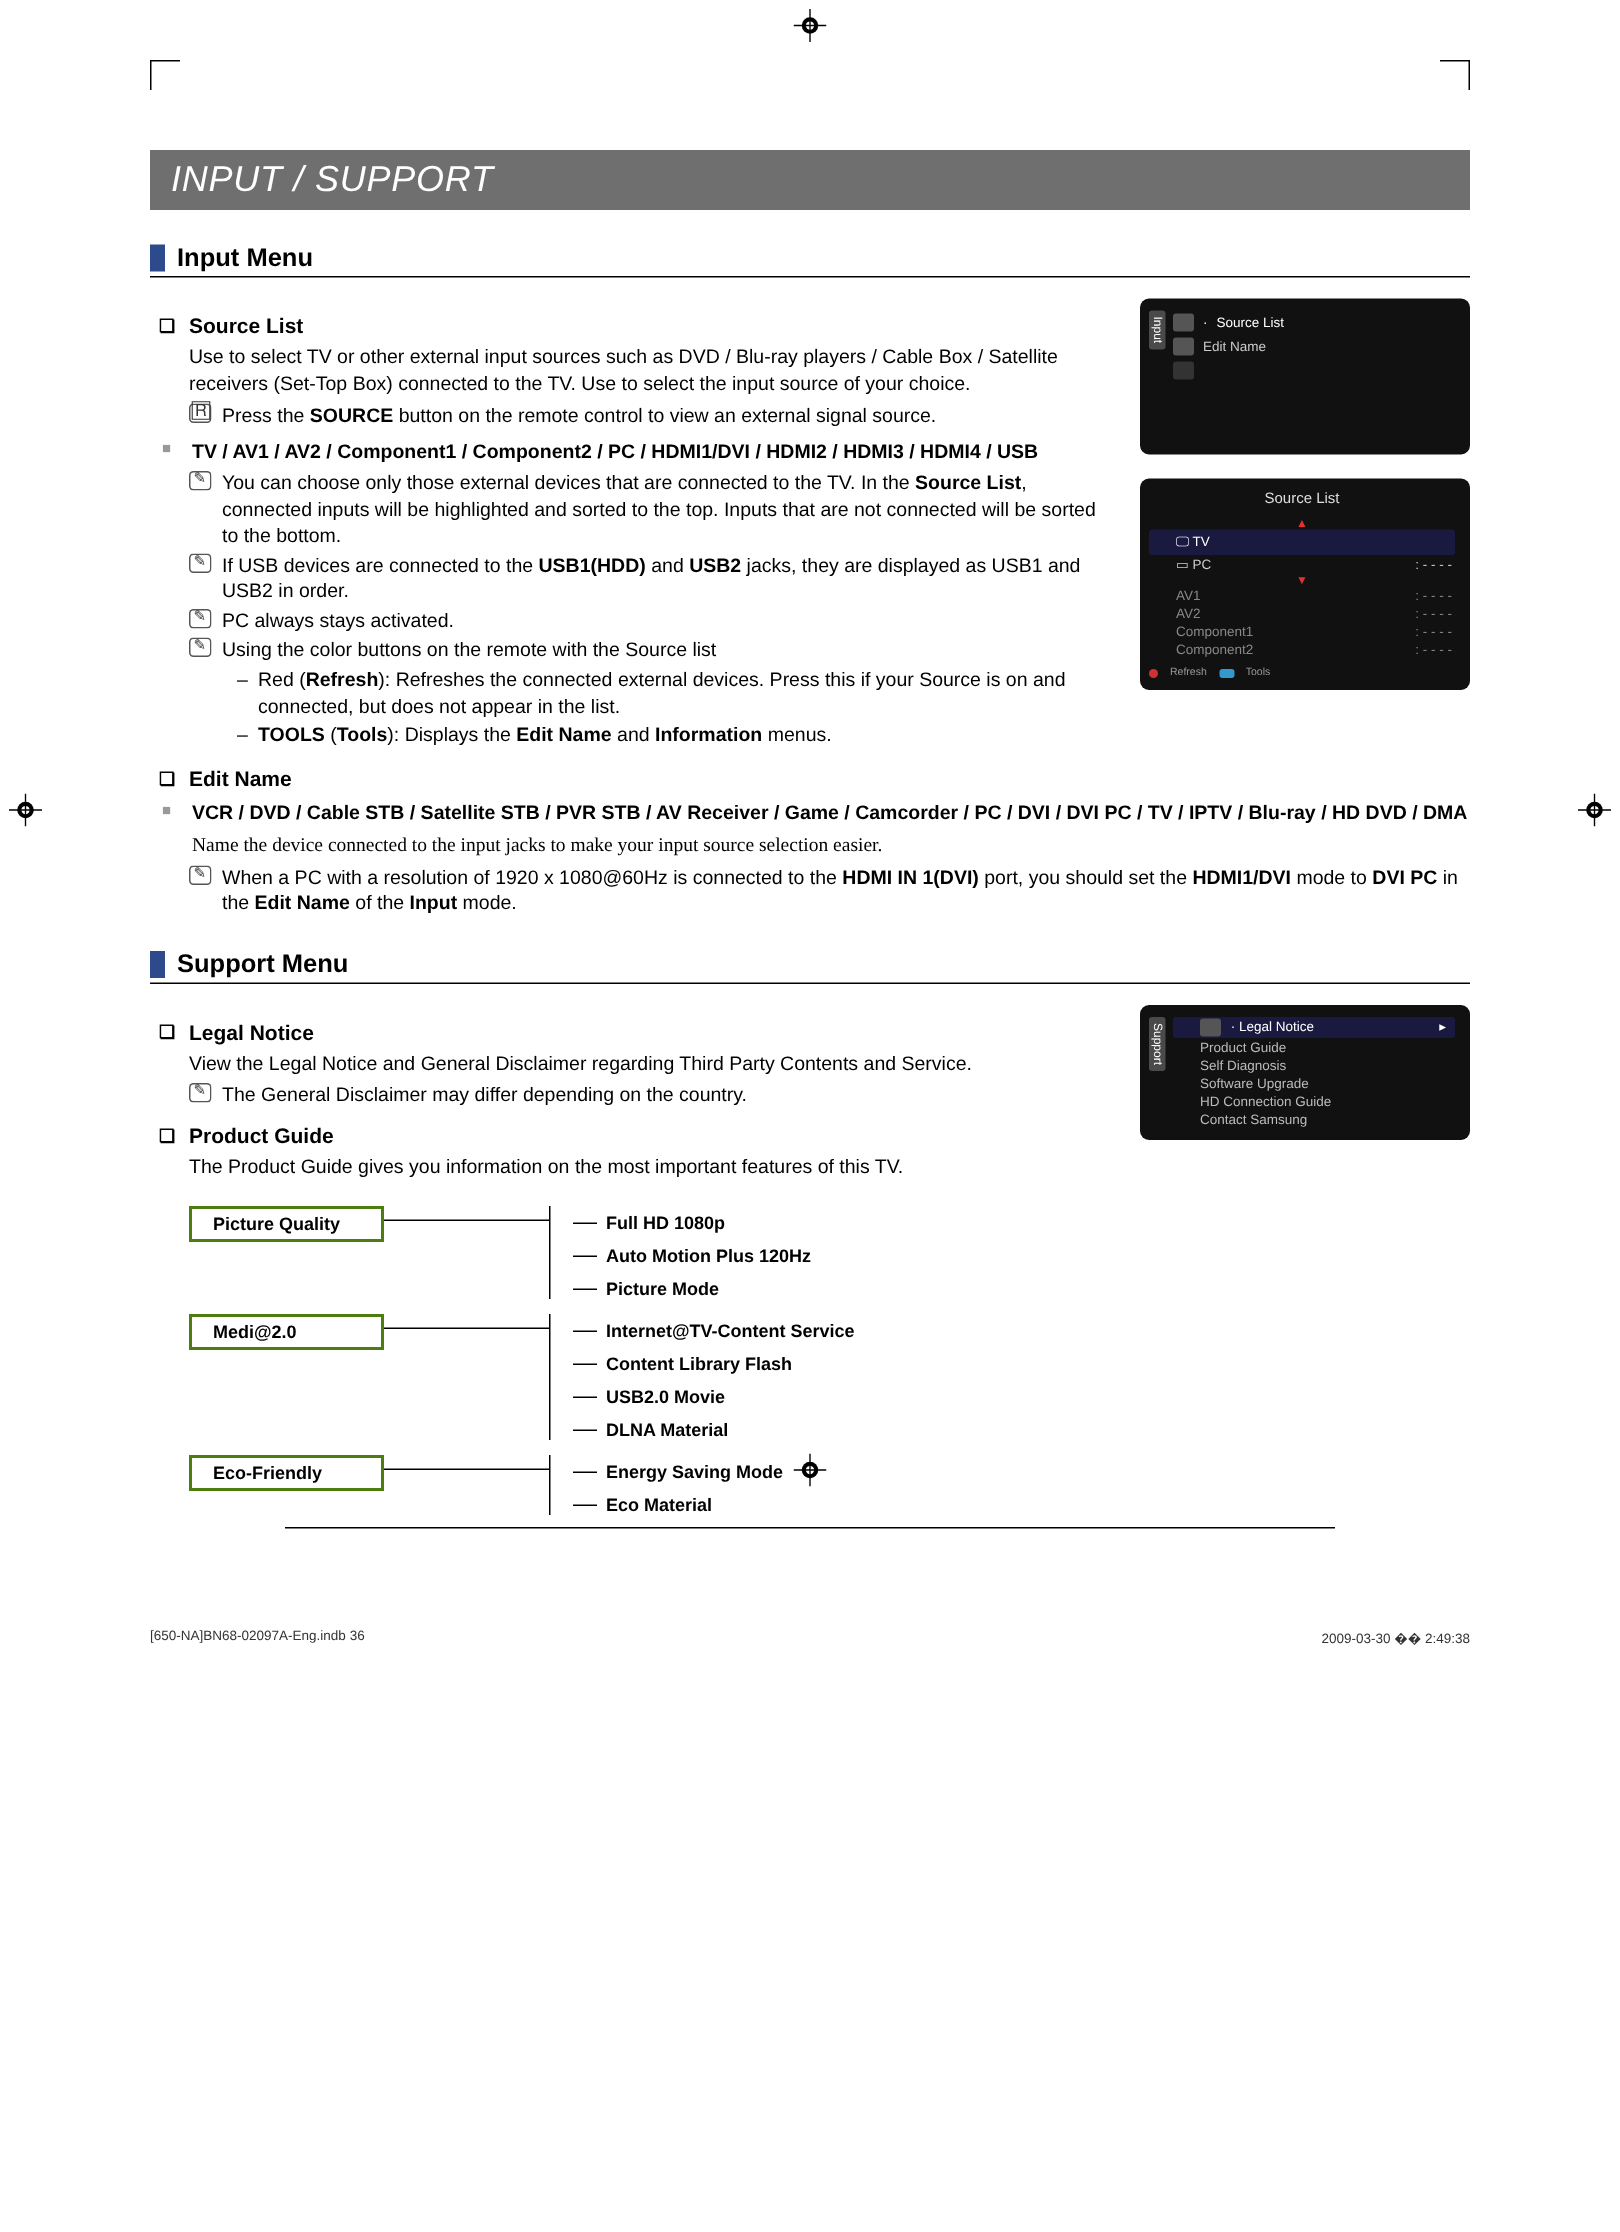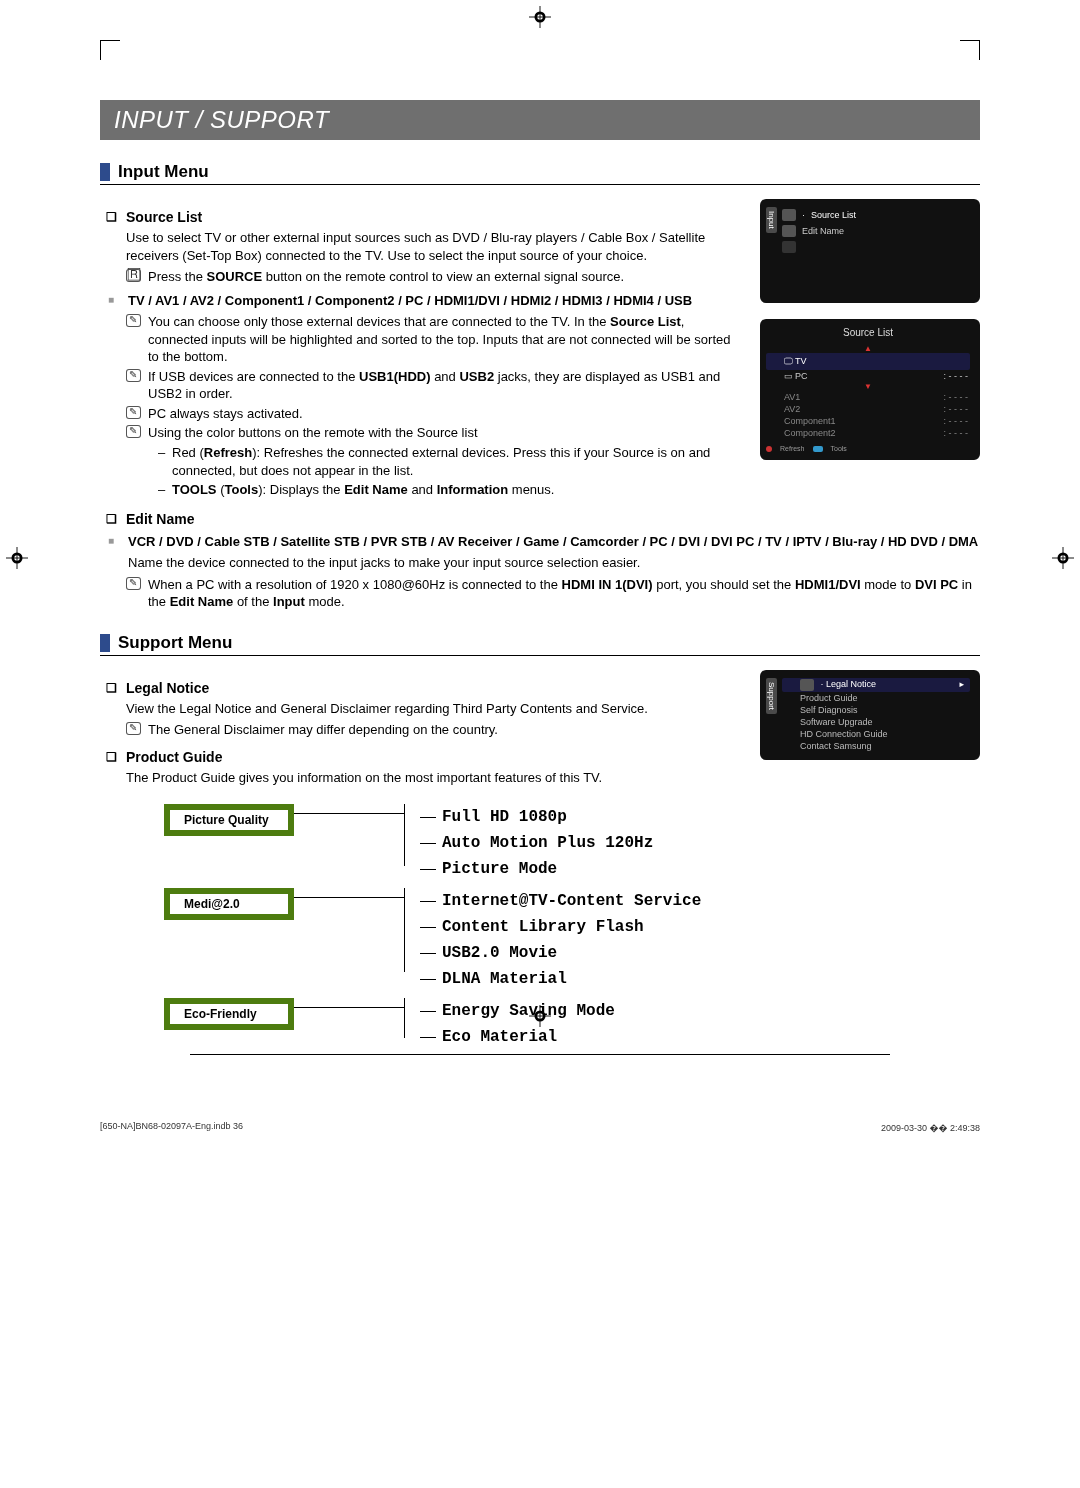--- a/index.html
+++ b/index.html
@@ -43,28 +43,28 @@
   .osd-arrow { text-align:center; color:#d33; font-size:8px; }
   .osd-list-item { display:flex; justify-content:space-between; padding:1px 2px 1px 18px; color:#888; }
   .osd-list-item.hl { background:#1a1a40; color:#fff; padding:3px 2px 3px 18px; border-radius:2px; }
   .osd-foot { font-size:7px; color:#999; margin-top:6px; display:flex; gap:8px; align-items:center; }
   .osd-foot .dot { width:6px; height:6px; border-radius:50%; background:#c33; display:inline-block; }
   .osd-foot .dot2 { background:#39c; }
   .osd3-item { padding:1px 0 1px 18px; color:#bbb; }
   .osd3-item.sel { color:#fff; background:#1a1a40; border-radius:2px; display:flex; justify-content:space-between; padding-right:6px; }
   .guide-tree { margin:14px 0 0 26px; }
   .tree-row { display:flex; align-items:flex-start; }
-  .tree-box { border:6px solid #4d7c0f; padding:3px 14px; font-weight:bold; font-size:12px; white-space:nowrap; min-width:130px;margin-left:38px; }
+  .tree-box { border:2px solid #4d7c0f; padding:3px 14px; font-weight:bold; font-size:12px; white-space:nowrap; min-width:130px; }
   .tree-hconn { width:110px; height:10px; border-bottom:1px solid #000; margin-top:0; }
   .tree-branch { display:flex; }
   .tree-vline { width:16px; border-left:1px solid #000; margin-left:0; }
   .tree-items { }
   .tree-item { display:flex; align-items:center; }
   .tree-tick { width:16px; height:1px; background:#000; margin-right:6px; }
-  .tree-label { font-weight:bold; font-size:16px; padding:4px 0;font-family:Liberation Mono, monospace; }
+  .tree-label { font-weight:bold; font-size:12px; padding:4px 0; }
   .footer-line { text-align:center; font-weight:bold; font-size:12px; margin-top:30px; }
   .footer-hr { border:none; border-top:1px solid #000; margin:4px 90px 0 90px; }
   .print-foot { display:flex; justify-content:space-between; font-size:9px; color:#333; padding:6px 100px 0 100px; }
 </style>
 </head>
 <body>
 
 <div class="page">
 
   <div class="registration reg-top">
@@ -189,21 +189,21 @@
             <span>Refresh</span>
           <span class="dot dot2" style="border-radius:2px;width:10px;"></span>
             <span>Tools</span>
         </div>
       </div>
     </div>
   </div>
 
   <div class="subhead rel checkbox-mark">Edit Name</div>
   <div class="bullet-sq">VCR / DVD / Cable STB / Satellite STB / PVR STB / AV Receiver / Game / Camcorder / PC / DVI / DVI PC / TV / IPTV / Blu-ray / HD DVD / DMA</div>
-  <div class="para" style="margin-left:28px;">Name the device connected to the input jacks to make your input source selection easier.</div>
+  <div class="para" style="margin-left:28px;font-family:Liberation Serif, serif;">Name the device connected to the input jacks to make your input source selection easier.</div>
   <div class="note icon-info">
     <span>When a PC with a resolution of 1920 x 1080@60Hz is connected to the </span><span class="bold">HDMI IN 1(DVI)</span><span> port, you should set the </span><span class="bold">HDMI1/DVI</span><span> mode to </span><span class="bold">DVI PC</span><span> in the </span><span class="bold">Edit Name</span><span> of the </span><span class="bold">Input</span><span> mode.</span>
   </div>
 
   <div class="section-head">
     <span class="section-block"></span>
     <span class="section-title">Support Menu</span>
   </div>
 
   <div class="content-row">

